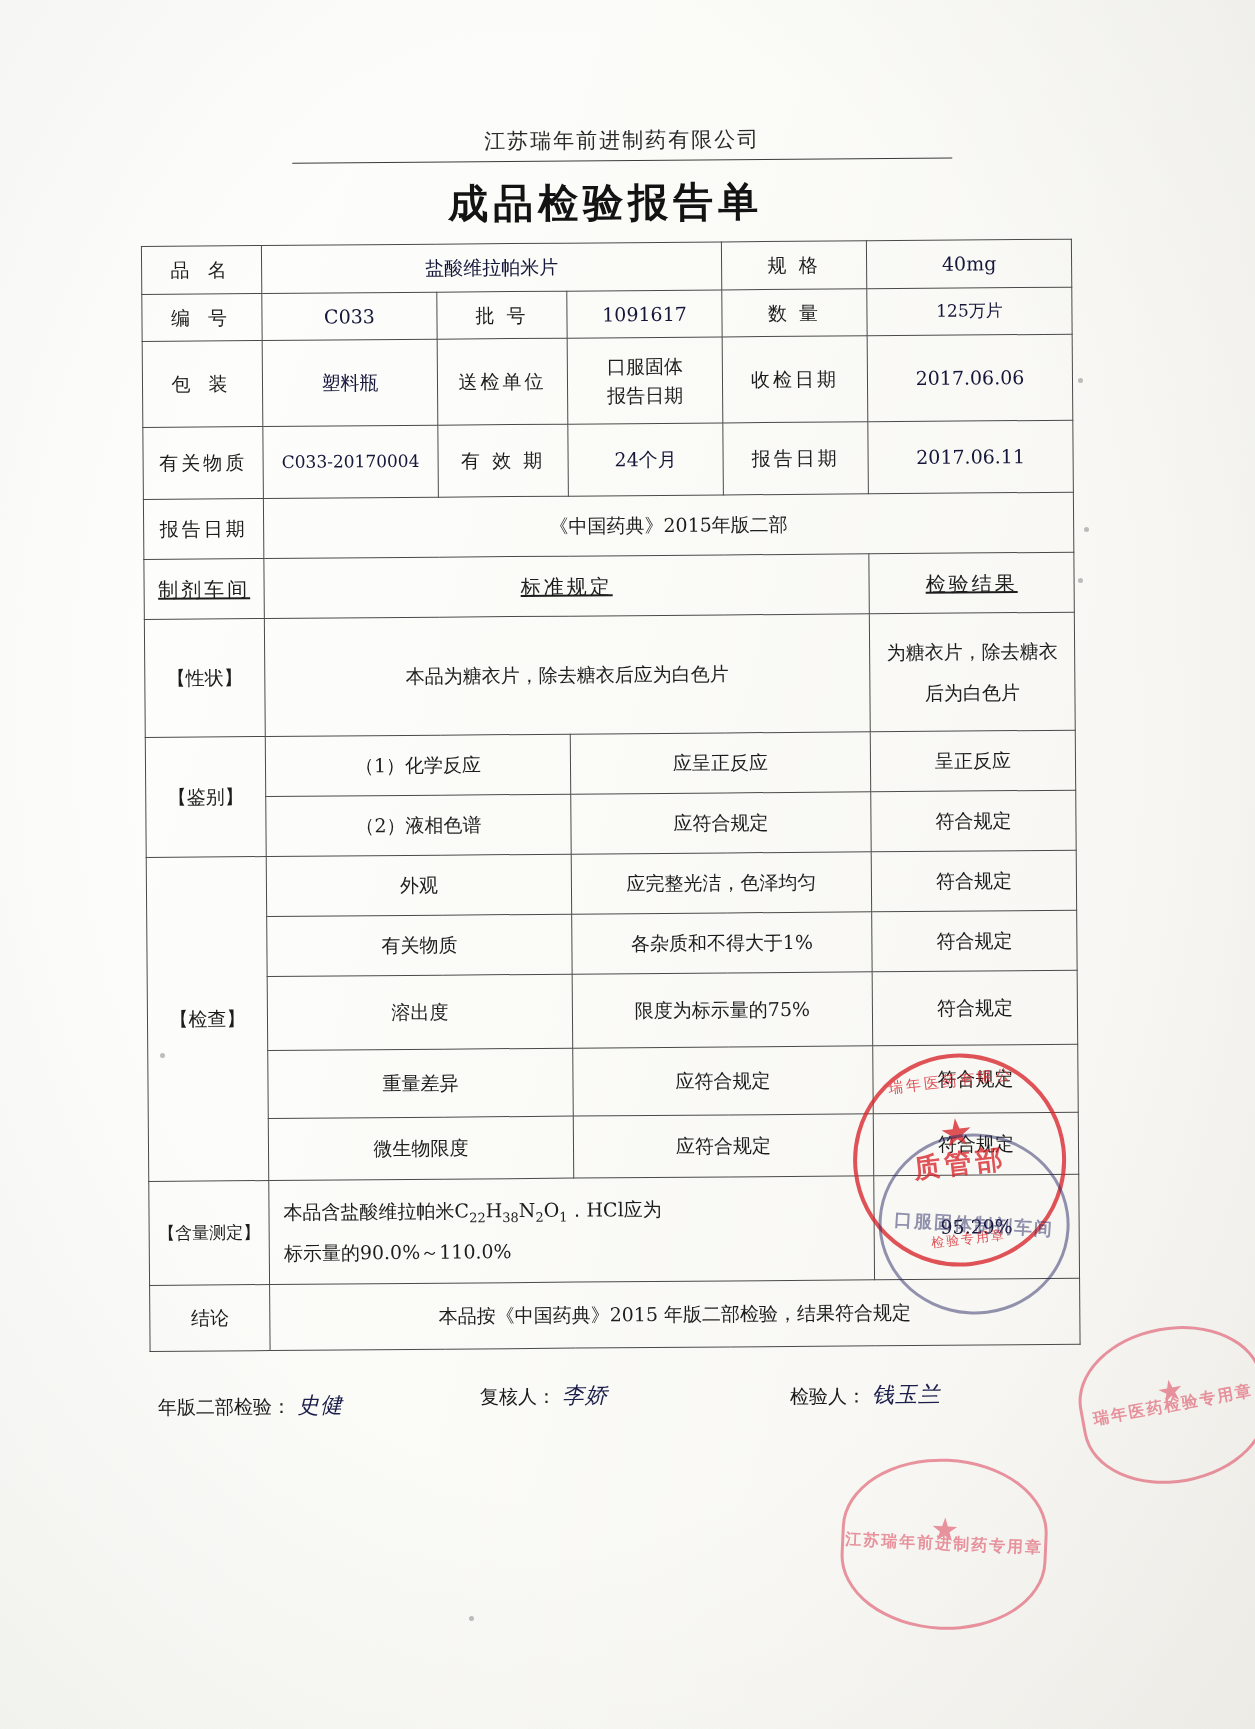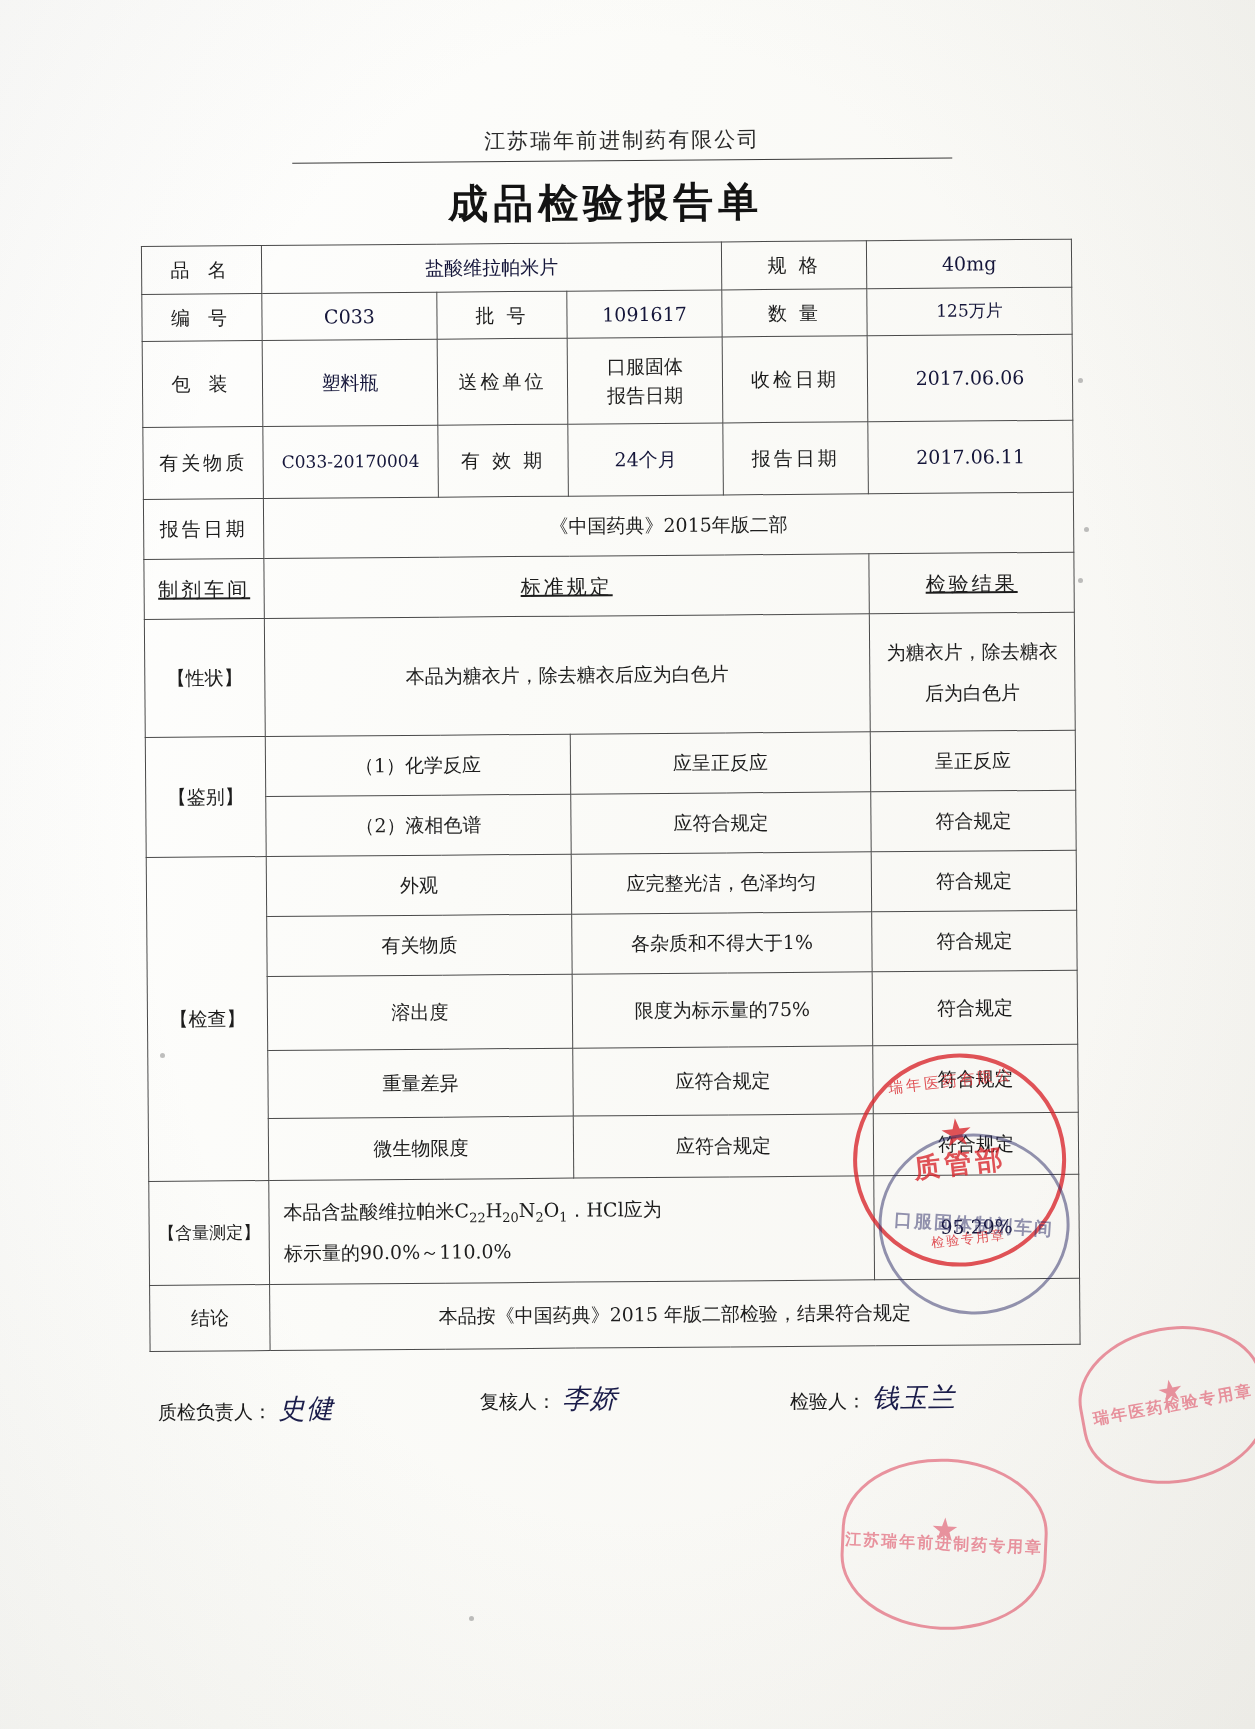--- a/index.html
+++ b/index.html
@@ -91,21 +91,21 @@
     width:930px;
     margin-top:30px;
     height:70px;
     font-family:"DejaVu Serif","Liberation Serif",serif;
     font-size:19px;
   }
   .foot-item{position:absolute;white-space:nowrap;}
   .sig{
     font-family:"DejaVu Serif","Liberation Serif",serif;
     color:#1b1d4a;
-    font-size:27px;
+    font-size:22px;
     font-style:italic;
     letter-spacing:1px;
   }
 
   
   .stamp{
     position:absolute;
     border-radius:50%;
     pointer-events:none;
     opacity:.78;
@@ -293,37 +293,37 @@
         <tr style="height:62px">
           <td colspan="2">微生物限度</td>
           <td colspan="2">应符合规定</td>
           <td>符合规定</td>
         </tr>
 
         <tr style="height:104px">
           <td class="small">【含量测定】</td>
           <td colspan="4" style="text-align:left;padding-left:14px">
             <div>
-              <span>本品含盐酸维拉帕米C</span><span class="sub">22</span><span>H</span><span class="sub">20</span><span>N</span><span class="sub">2</span><span>O</span><span class="sub">1</span><span>．HCl应为</span>
+              <span>本品含盐酸维拉帕米C</span><span class="sub">22</span><span>H</span><span class="sub">38</span><span>N</span><span class="sub">2</span><span>O</span><span class="sub">1</span><span>．HCl应为</span>
             </div>
             <div style="margin-top:10px">标示量的90.0%～110.0%</div>
           </td>
           <td class="hand">95.29%</td>
         </tr>
 
         <tr style="height:66px">
           <td>结论</td>
           <td colspan="5">本品按《中国药典》2015 年版二部检验，结果符合规定</td>
         </tr>
       </tbody>
     </table>
 
     <div class="footer">
       <div class="foot-item" style="left:8px;top:10px;">
-        <span>质检负责人：</span>
+        <span>年版二部检验：</span>
         <span class="sig">史健</span>
       </div>
       <div class="foot-item" style="left:330px;top:2px;">
         <span>复核人：</span>
         <span class="sig">李娇</span>
       </div>
       <div class="foot-item" style="left:640px;top:4px;">
         <span>检验人：</span>
         <span class="sig">钱玉兰</span>
       </div>

